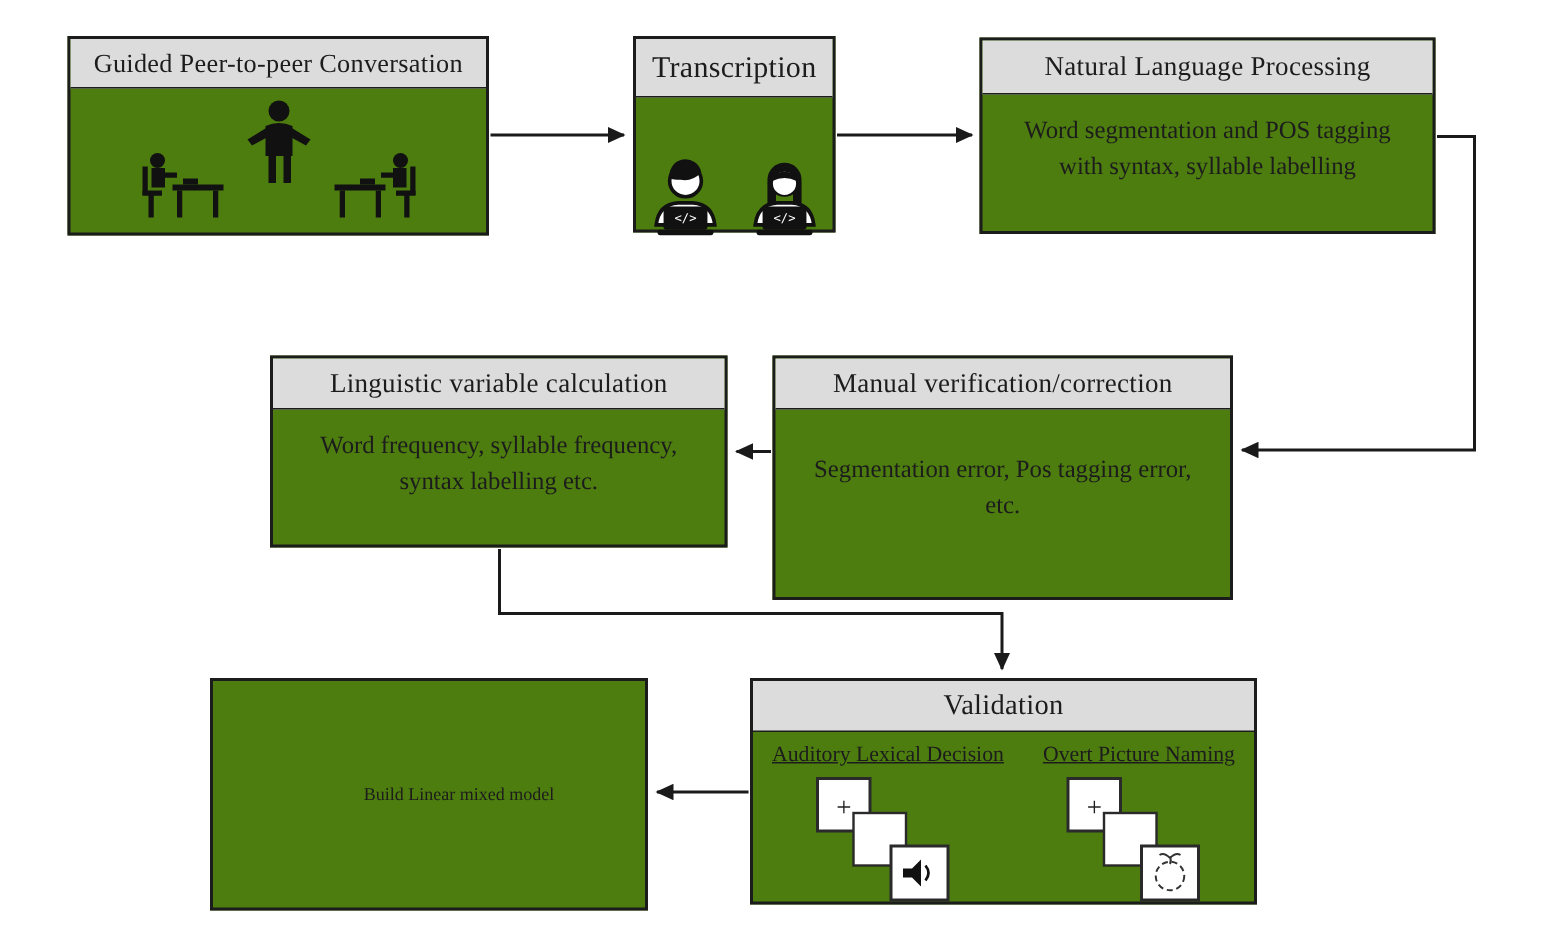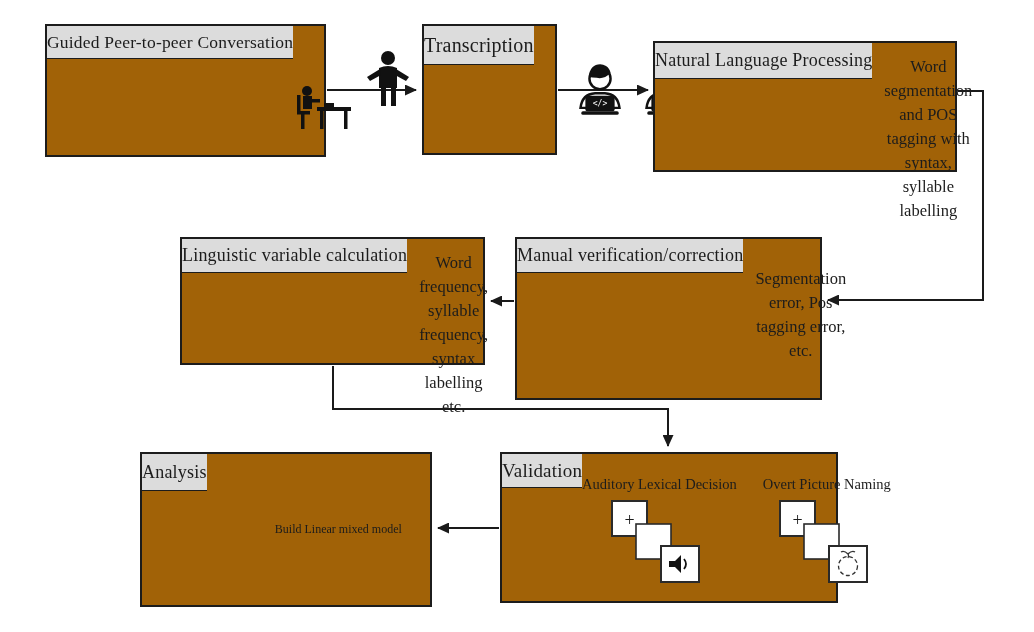--- a/index.html
+++ b/index.html
@@ -1,35 +1,35 @@
 <!DOCTYPE html>
 <html><head>
 <meta charset="utf-8">
 <style>
   html,body{margin:0;padding:0;background:#ffffff;}
   .canvas{
     position:relative;width:1034px;height:632px;background:#ffffff;overflow:hidden;
     font-family:"Liberation Serif","DejaVu Serif",serif;color:#1c1c1c;
   }
   .flowbox{
-    position:absolute;border:2px solid #1c1c1c;background:#a16207;
-    box-sizing:border-box;display:flex;flex-direction:row;
+    position:absolute;border:2px solid #1c1c1c;background:#4d7c0f;
+    box-sizing:border-box;display:flex;flex-direction:column;
   }
   .flowbox .hdr{
     background:#dcdcdc;border-bottom:1.5px solid #1c1c1c;
     display:flex;align-items:center;justify-content:center;
     font-size:18px;letter-spacing:.2px;flex:0 0 auto;
   }
   .flowbox .bdy{
     flex:1 1 auto;display:flex;align-items:center;justify-content:center;
     text-align:center;font-size:16.5px;line-height:1.45;
   }
   .bdy.pad{padding:2px 12px;}
   .icon-row{display:flex;align-items:flex-end;justify-content:center;gap:20px;}
-  .val-body{display:flex;justify-content:center;gap:26px;align-items:flex-start;padding-top:5px;}
+  .val-body{display:flex;justify-content:center;gap:26px;align-items:flex-start;padding-top:5px;text-decoration:underline;}
   .val-col{display:flex;flex-direction:column;align-items:center;}
   .val-label{font-size:14.5px;margin-bottom:2px;white-space:nowrap;}
   .analysis-text div{white-space:nowrap;font-size:12px;line-height:1.45;margin-left:40px;}
   svg{display:block;}
   .arrow-layer{position:absolute;left:0;top:0;}
 </style>
 </head>
 <body>
 
 <div class="canvas">
@@ -110,37 +110,36 @@
           <path d="M22,14 Q32,7 42,14 L42,18 Q32,13 22,18 Z" fill="#111"></path>
           <path d="M8,54 Q10,37 26,36 L38,36 Q54,37 56,54 Z" fill="#fff" stroke="#111" stroke-width="3"></path>
           <rect x="14" y="39" width="36" height="19" rx="2" fill="#111"></rect>
           <text x="32" y="52" fill="#fff" font-size="10" text-anchor="middle" font-family="DejaVu Sans Mono, monospace">&lt;/&gt;</text>
           <rect x="9" y="58" width="46" height="4.5" rx="2" fill="#111"></rect>
         </svg>
       </div>
     </div>
   </div>
 
-  <div class="flowbox" style="left:653px;top:25px;width:304px;height:131px;margin-top:16px;">
+  <div class="flowbox" style="left:653px;top:25px;width:304px;height:131px;">
     <div class="hdr" style="height:35px;">Natural Language Processing</div>
     <div class="bdy pad" style="align-items:flex-start;padding-top:12px;">Word segmentation and POS tagging with syntax, syllable labelling</div>
   </div>
 
   <div class="flowbox" style="left:180px;top:237px;width:305px;height:128px;">
     <div class="hdr" style="height:33px;">Linguistic variable calculation</div>
     <div class="bdy pad" style="align-items:flex-start;padding-top:12px;">Word frequency, syllable frequency, syntax labelling etc.</div>
   </div>
 
   <div class="flowbox" style="left:515px;top:237px;width:307px;height:163px;">
     <div class="hdr" style="height:33px;">Manual verification/correction</div>
     <div class="bdy pad" style="align-items:flex-start;padding-top:28px;">Segmentation error, Pos tagging error, etc.</div>
   </div>
 
   <div class="flowbox" style="left:140px;top:452px;width:292px;height:155px;">
-    <div class="hdr" style="height:36px;">Analysis</div>
     <div class="bdy">
       <div class="analysis-text">
         <div>Build Linear mixed model</div>
       </div>
     </div>
   </div>
 
   <div class="flowbox" style="left:500px;top:452px;width:338px;height:151px;">
     <div class="hdr" style="height:33px;font-size:19px;text-align:center;">Validation</div>
     <div class="bdy val-body">

